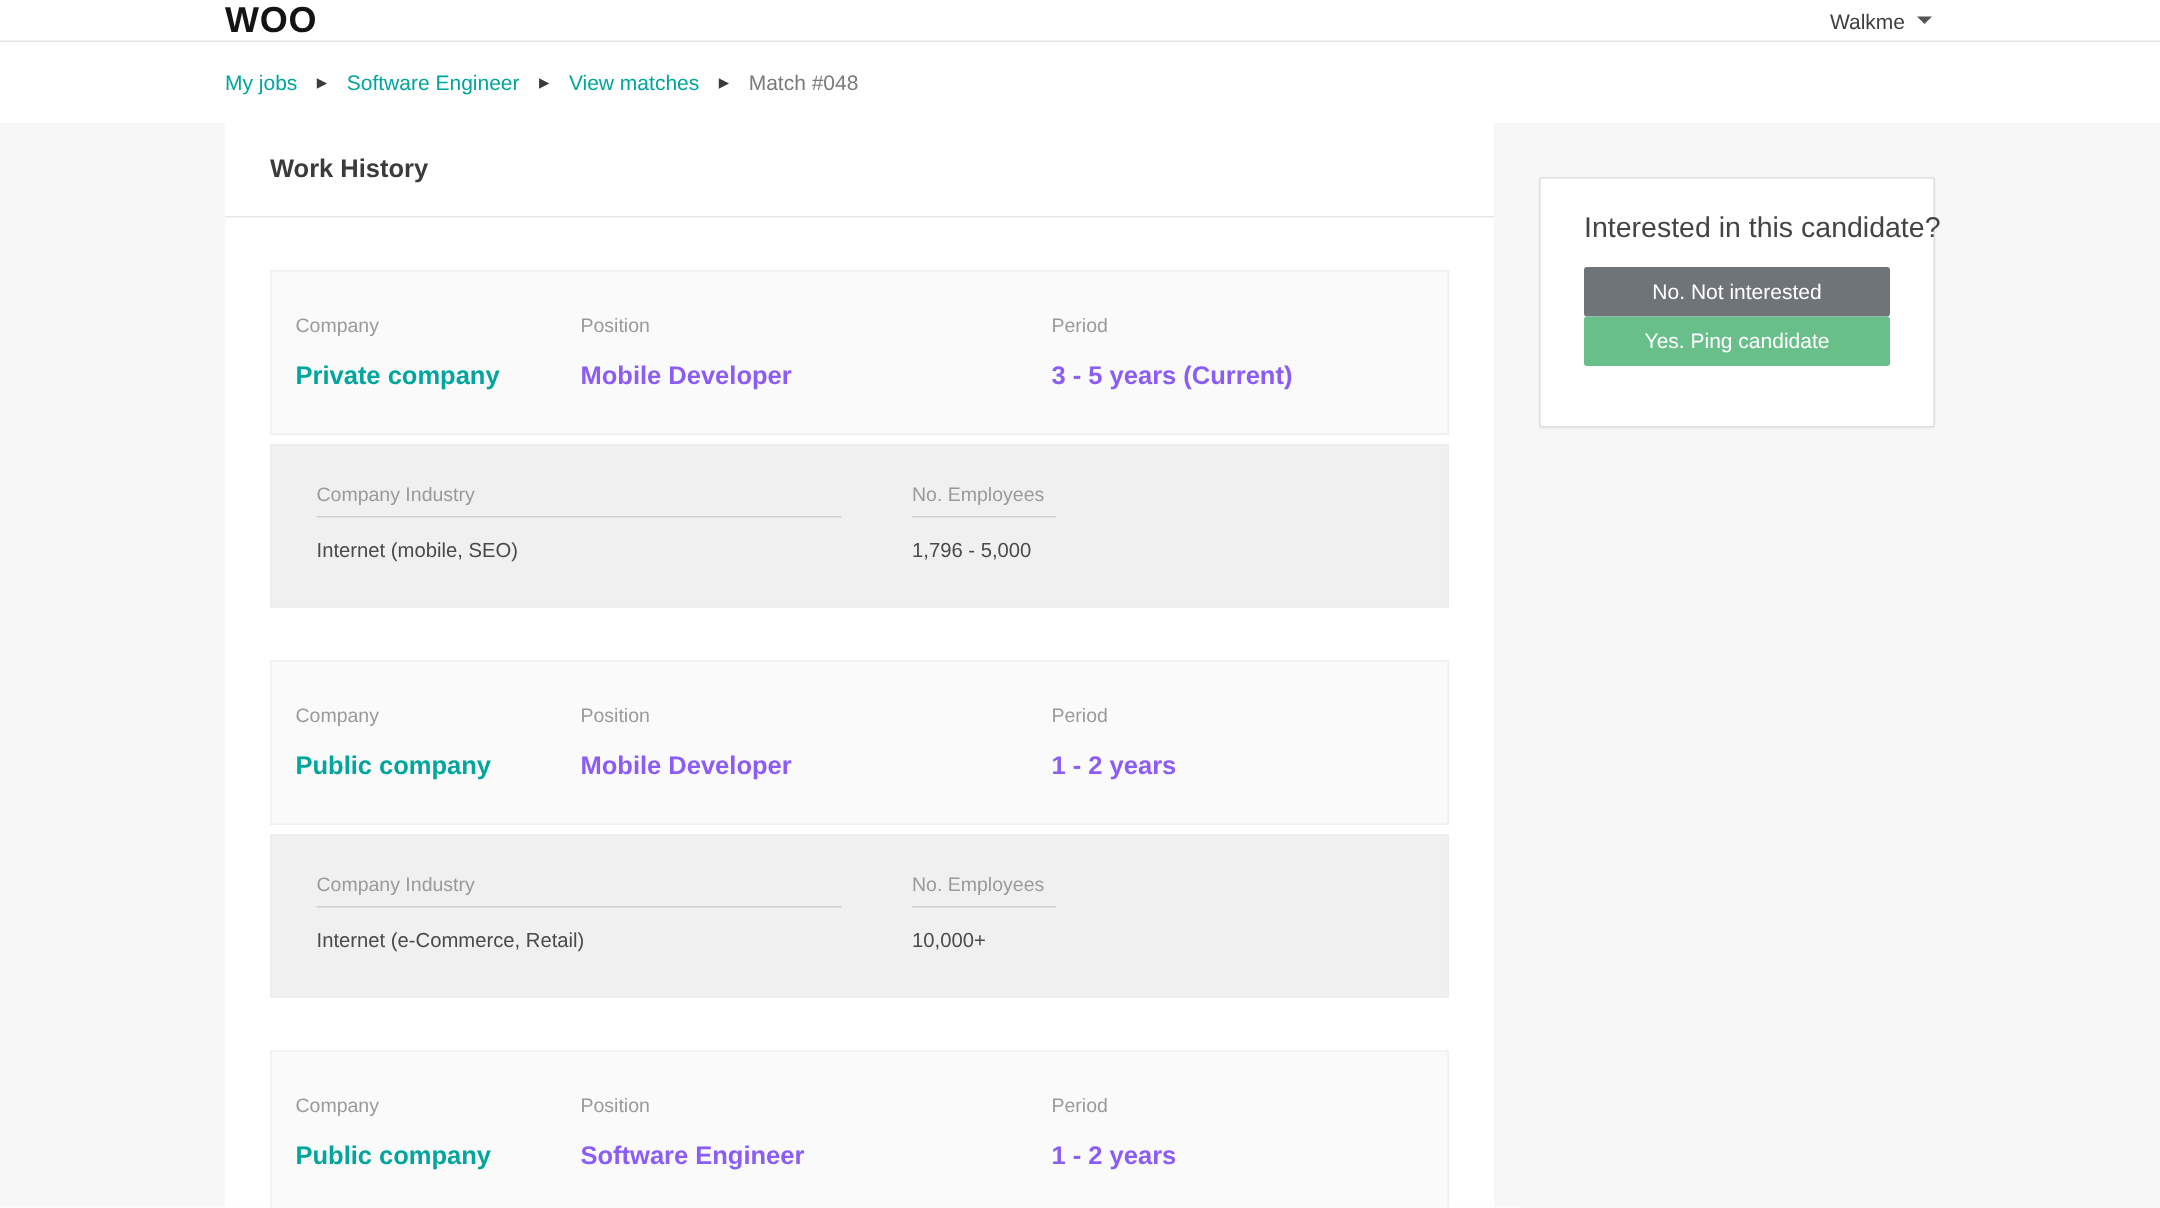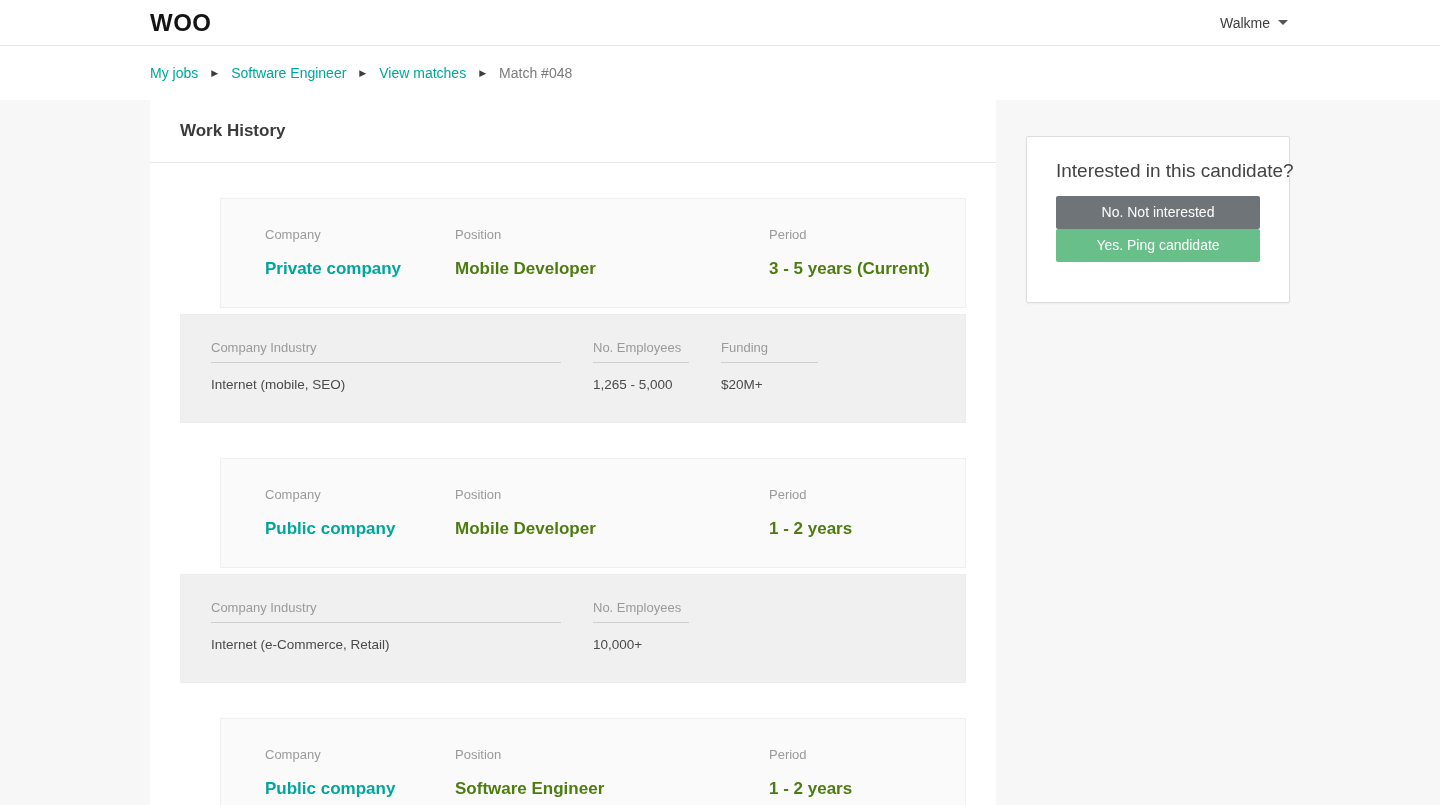--- a/index.html
+++ b/index.html
@@ -9,21 +9,21 @@
   }
   *{margin:0;padding:0;box-sizing:border-box;}
   html,body{width:1440px;height:805px;overflow:hidden;}
   body{
     font-family:"Liberation Sans","DejaVu Sans",sans-serif;
     background:#f7f7f7;
     color:#3f3f3f;
   }
   
   .topbar{
-    height:46px;background:#ffffff;border-bottom:1px solid #e4e4e4;
+    height:28px;background:#ffffff;border-bottom:1px solid #e4e4e4;
     display:flex;align-items:center;justify-content:space-between;
     padding:0 152px 0 150px;
   }
   .logo{
     font-weight:800;font-size:24px;letter-spacing:.5px;color:#141414;
     cursor:pointer;
   }
   .account{
     display:flex;align-items:center;font-size:14px;color:#3f3f3f;cursor:pointer;
   }
@@ -47,39 +47,39 @@
   .content{position:relative;width:1440px;height:705px;}
   .panel{
     margin-left:150px;width:846px;min-height:705px;background:#ffffff;
   }
   .panel-header{
     padding:21px 30px;border-bottom:1px solid #e8e8e8;
   }
   .panel-title{font-size:17px;font-weight:700;color:#3b3b3b;}
   .cards{padding:0 30px;}
   .card{margin-top:35px;}
-  .card-section{background:#fafafa;border:1px solid #efefef;padding:28px 44px;margin-left:40px;}
+  .card-section{background:#fafafa;border:1px solid #efefef;padding:28px 16px;}
   .card-primary{
     display:grid;grid-template-columns:190px 314px 1fr;
   }
   .card-secondary{
     background:#f0f0f0;border:1px solid #ececec;
     margin-top:6px;padding:25px 42px 30px 30px;
-    display:grid;grid-template-columns:350px 96px 97px 1fr;column-gap:32px;
+    display:grid;grid-template-columns:350px 96px 97px 1fr;column-gap:47px;
     min-height:30px;
   }
   .flabel{
     font-size:13px;color:#9a9a9a;
   }
   .card-primary .flabel{margin-bottom:17px;}
   .flabel.underlined{
     padding-bottom:7px;border-bottom:1px solid #cfcfcf;width:100%;
   }
   .fvalue{
-    font-size:17px;font-weight:600;color:#4d7c0f;white-space:nowrap;
+    font-size:17px;font-weight:600;color:#8b5cf6;white-space:nowrap;
   }
   .fvalue.small{
     font-size:13.5px;font-weight:400;color:#4a4a4a;margin-top:14px;
   }
   .fvalue.accent{color:var(--accent);cursor:pointer;}
   
   .candidate-card{
     position:absolute;left:1026px;top:36px;width:264px;
     background:#ffffff;border:1px solid #dedede;border-radius:2px;
     box-shadow:0 1px 2px rgba(0,0,0,0.05);
@@ -146,25 +146,21 @@
               <div class="fvalue">3 - 5 years (Current)</div>
             </div>
           </div>
     <div class="card-secondary">
             <div class="field">
               <div class="flabel underlined">Company Industry</div>
               <div class="fvalue small">Internet (mobile, SEO)</div>
             </div>
             <div class="field">
               <div class="flabel underlined">No. Employees</div>
-              <div class="fvalue small">1,265 - 5,000</div>
-            </div>
-            <div class="field">
-              <div class="flabel underlined">Funding</div>
-              <div class="fvalue small">$20M+</div>
+              <div class="fvalue small">1,796 - 5,000</div>
             </div>
           </div>
   </div>
 
   <div class="card">
     <div class="card-section card-primary">
             <div class="field">
               <div class="flabel">Company</div>
               <div class="fvalue accent">Public company</div>
             </div>

